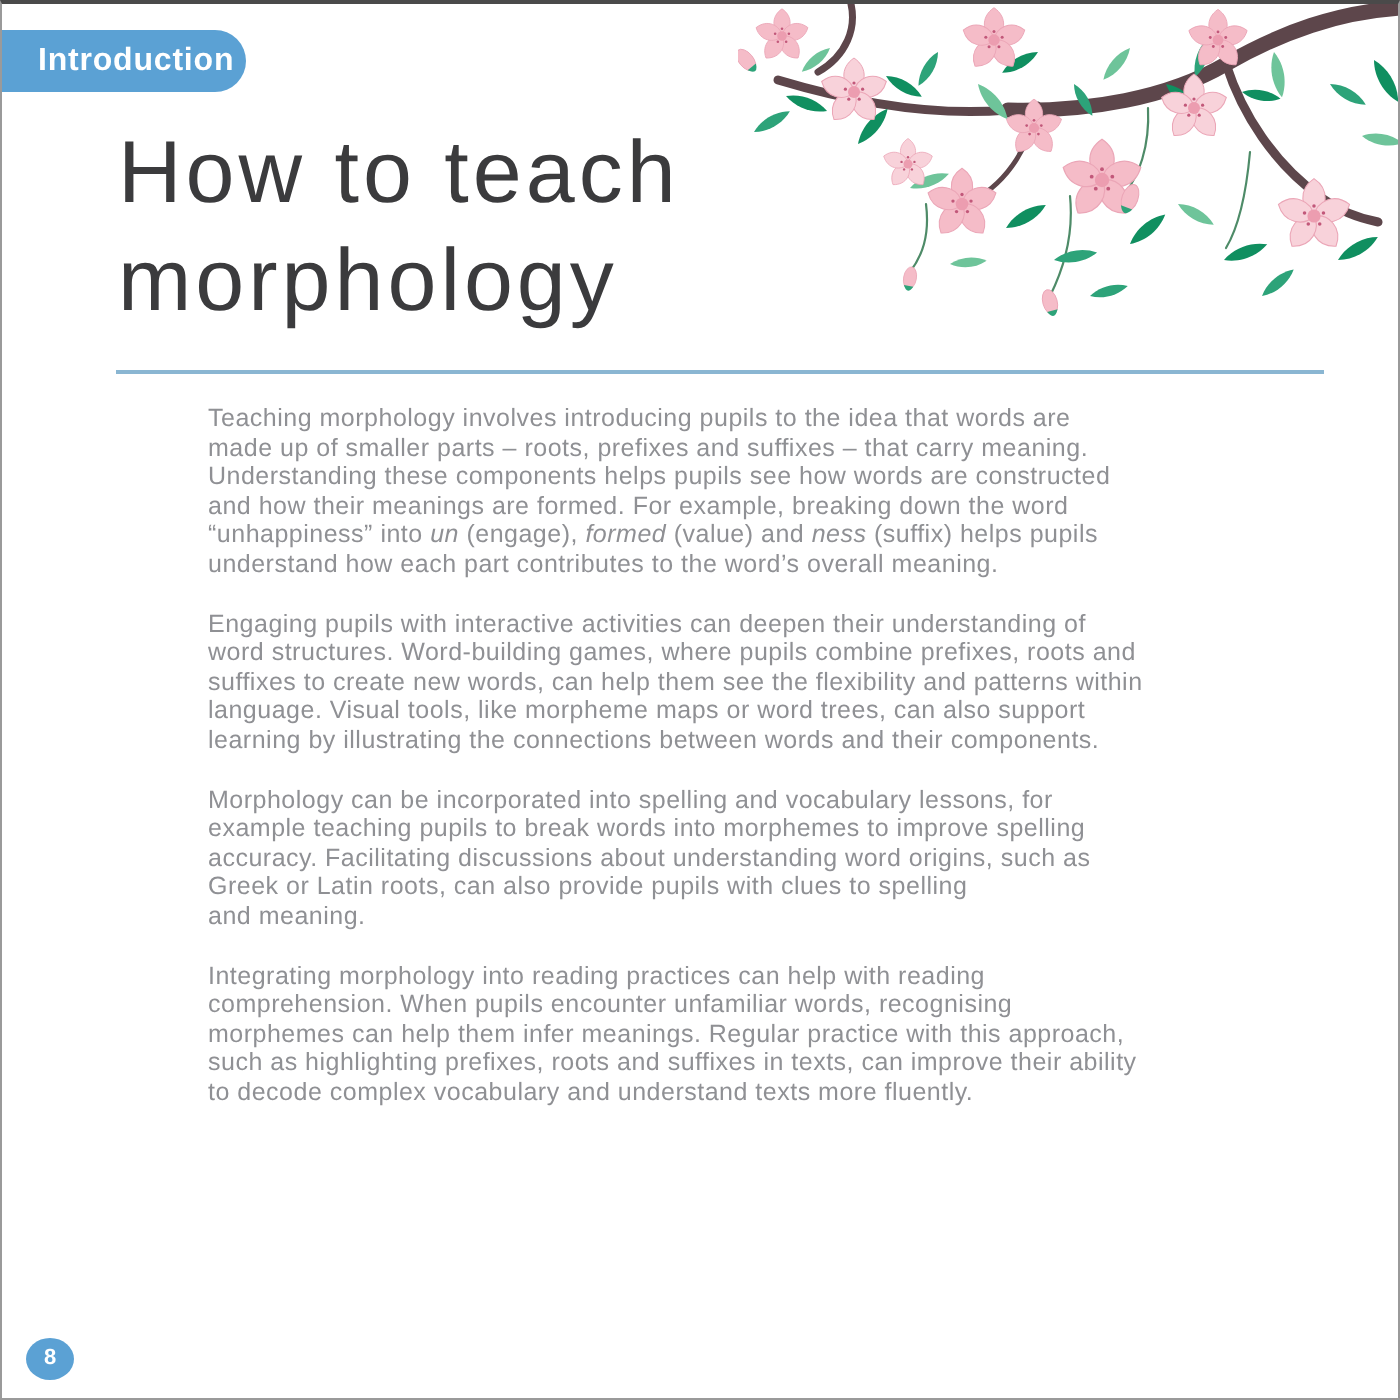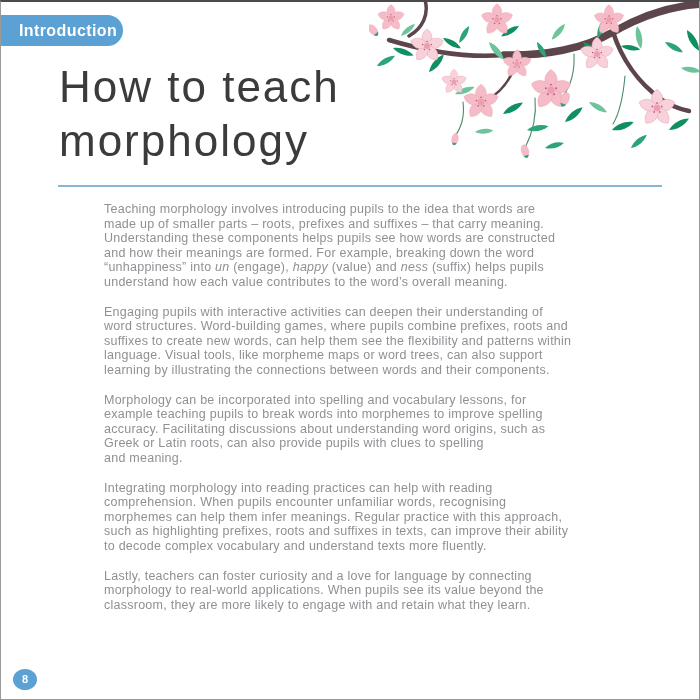--- a/index.html
+++ b/index.html
@@ -180,37 +180,34 @@
     <span>morphology</span>
   </h1>
 
   <div class="divider"></div>
 
   <div class="body-text">
     <p><span>Teaching morphology involves introducing pupils to the idea that words are
 made up of smaller parts – roots, prefixes and suffixes – that carry meaning.
 Understanding these components helps pupils see how words are constructed
 and how their meanings are formed. For example, breaking down the word
-“unhappiness” into </span><i>un</i><span> (engage), </span><i>happy</i><span> (value) and </span><i>ness</i><span> (suffix) helps pupils
-understand how each value contributes to the word’s overall meaning.</span></p>
+“unhappiness” into </span><i>un</i><span> (engage), </span><i>formed</i><span> (value) and </span><i>ness</i><span> (suffix) helps pupils
+understand how each part contributes to the word’s overall meaning.</span></p>
     <p>Engaging pupils with interactive activities can deepen their understanding of
 word structures. Word-building games, where pupils combine prefixes, roots and
 suffixes to create new words, can help them see the flexibility and patterns within
 language. Visual tools, like morpheme maps or word trees, can also support
 learning by illustrating the connections between words and their components.</p>
     <p>Morphology can be incorporated into spelling and vocabulary lessons, for
 example teaching pupils to break words into morphemes to improve spelling
 accuracy. Facilitating discussions about understanding word origins, such as
 Greek or Latin roots, can also provide pupils with clues to spelling
 and meaning.</p>
     <p>Integrating morphology into reading practices can help with reading
 comprehension. When pupils encounter unfamiliar words, recognising
 morphemes can help them infer meanings. Regular practice with this approach,
 such as highlighting prefixes, roots and suffixes in texts, can improve their ability
 to decode complex vocabulary and understand texts more fluently.</p>
-    <p>Lastly, teachers can foster curiosity and a love for language by connecting
-morphology to real-world applications. When pupils see its value beyond the
-classroom, they are more likely to engage with and retain what they learn.</p>
   </div>
 
   <div class="page-badge">8</div>
 
 </div>
 
 </body></html>

